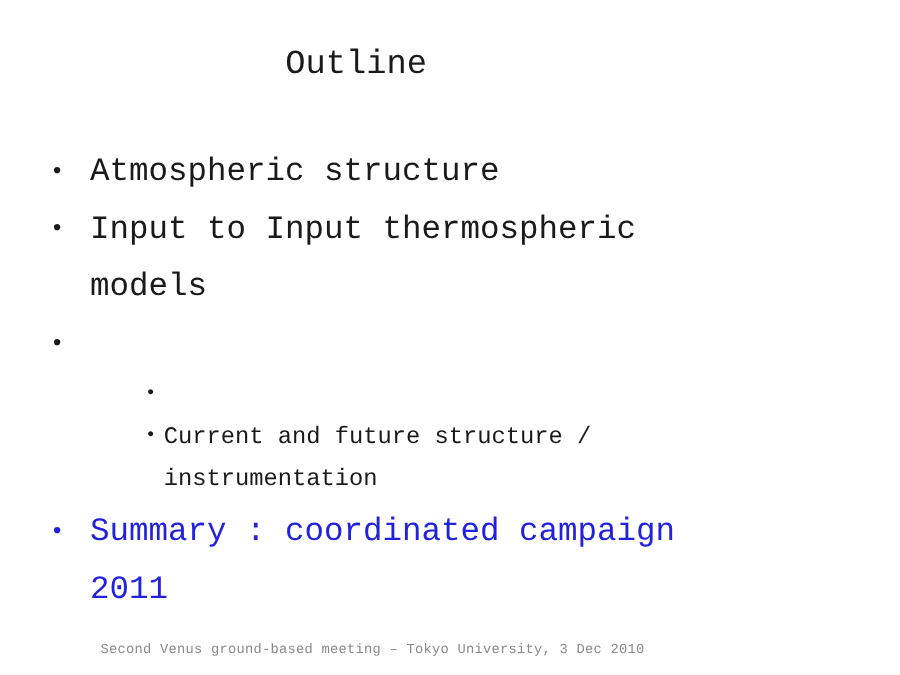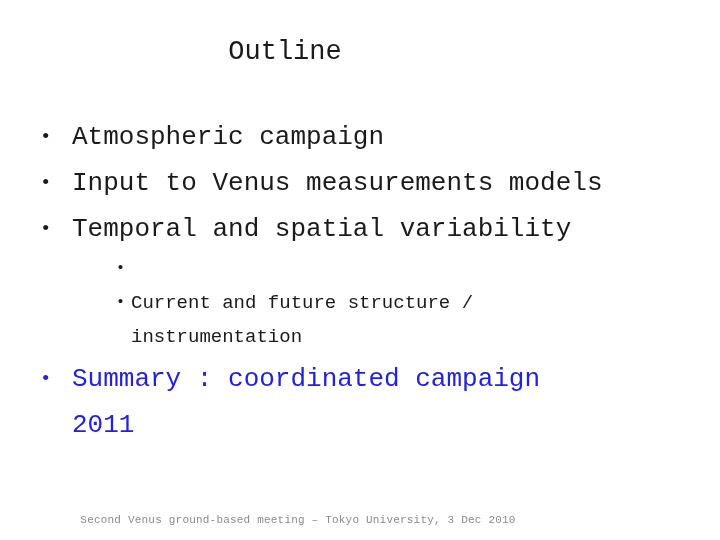--- a/index.html
+++ b/index.html
@@ -80,31 +80,30 @@
 <body>
 
 <div class="slide" style="--bg: #ffffff; --text: #1a1a1a; --accent: #2222dd; --footer: #8a8a8a;">
 
   <div class="title">Outline</div>
 
   <div class="content">
 
     <div class="row l1">
       <span class="bullet">•</span>
-      <span class="text">Atmospheric campaign</span>
+      <span class="text">Atmospheric structure</span>
     </div>
 
     <div class="row l1">
       <span class="bullet">•</span>
-      <span class="text">Input to Venus measurements models</span>
+      <span class="text">Input to Input thermospheric models</span>
     </div>
 
     <div class="row l1">
       <span class="bullet">•</span>
-      <span class="text">Temporal and spatial variability</span>
     </div>
 
     <div class="row l2">
       <span class="bullet">•</span>
     </div>
 
     <div class="row l2">
       <span class="bullet">•</span>
       <span class="text">Current and future structure / instrumentation</span>
     </div>

